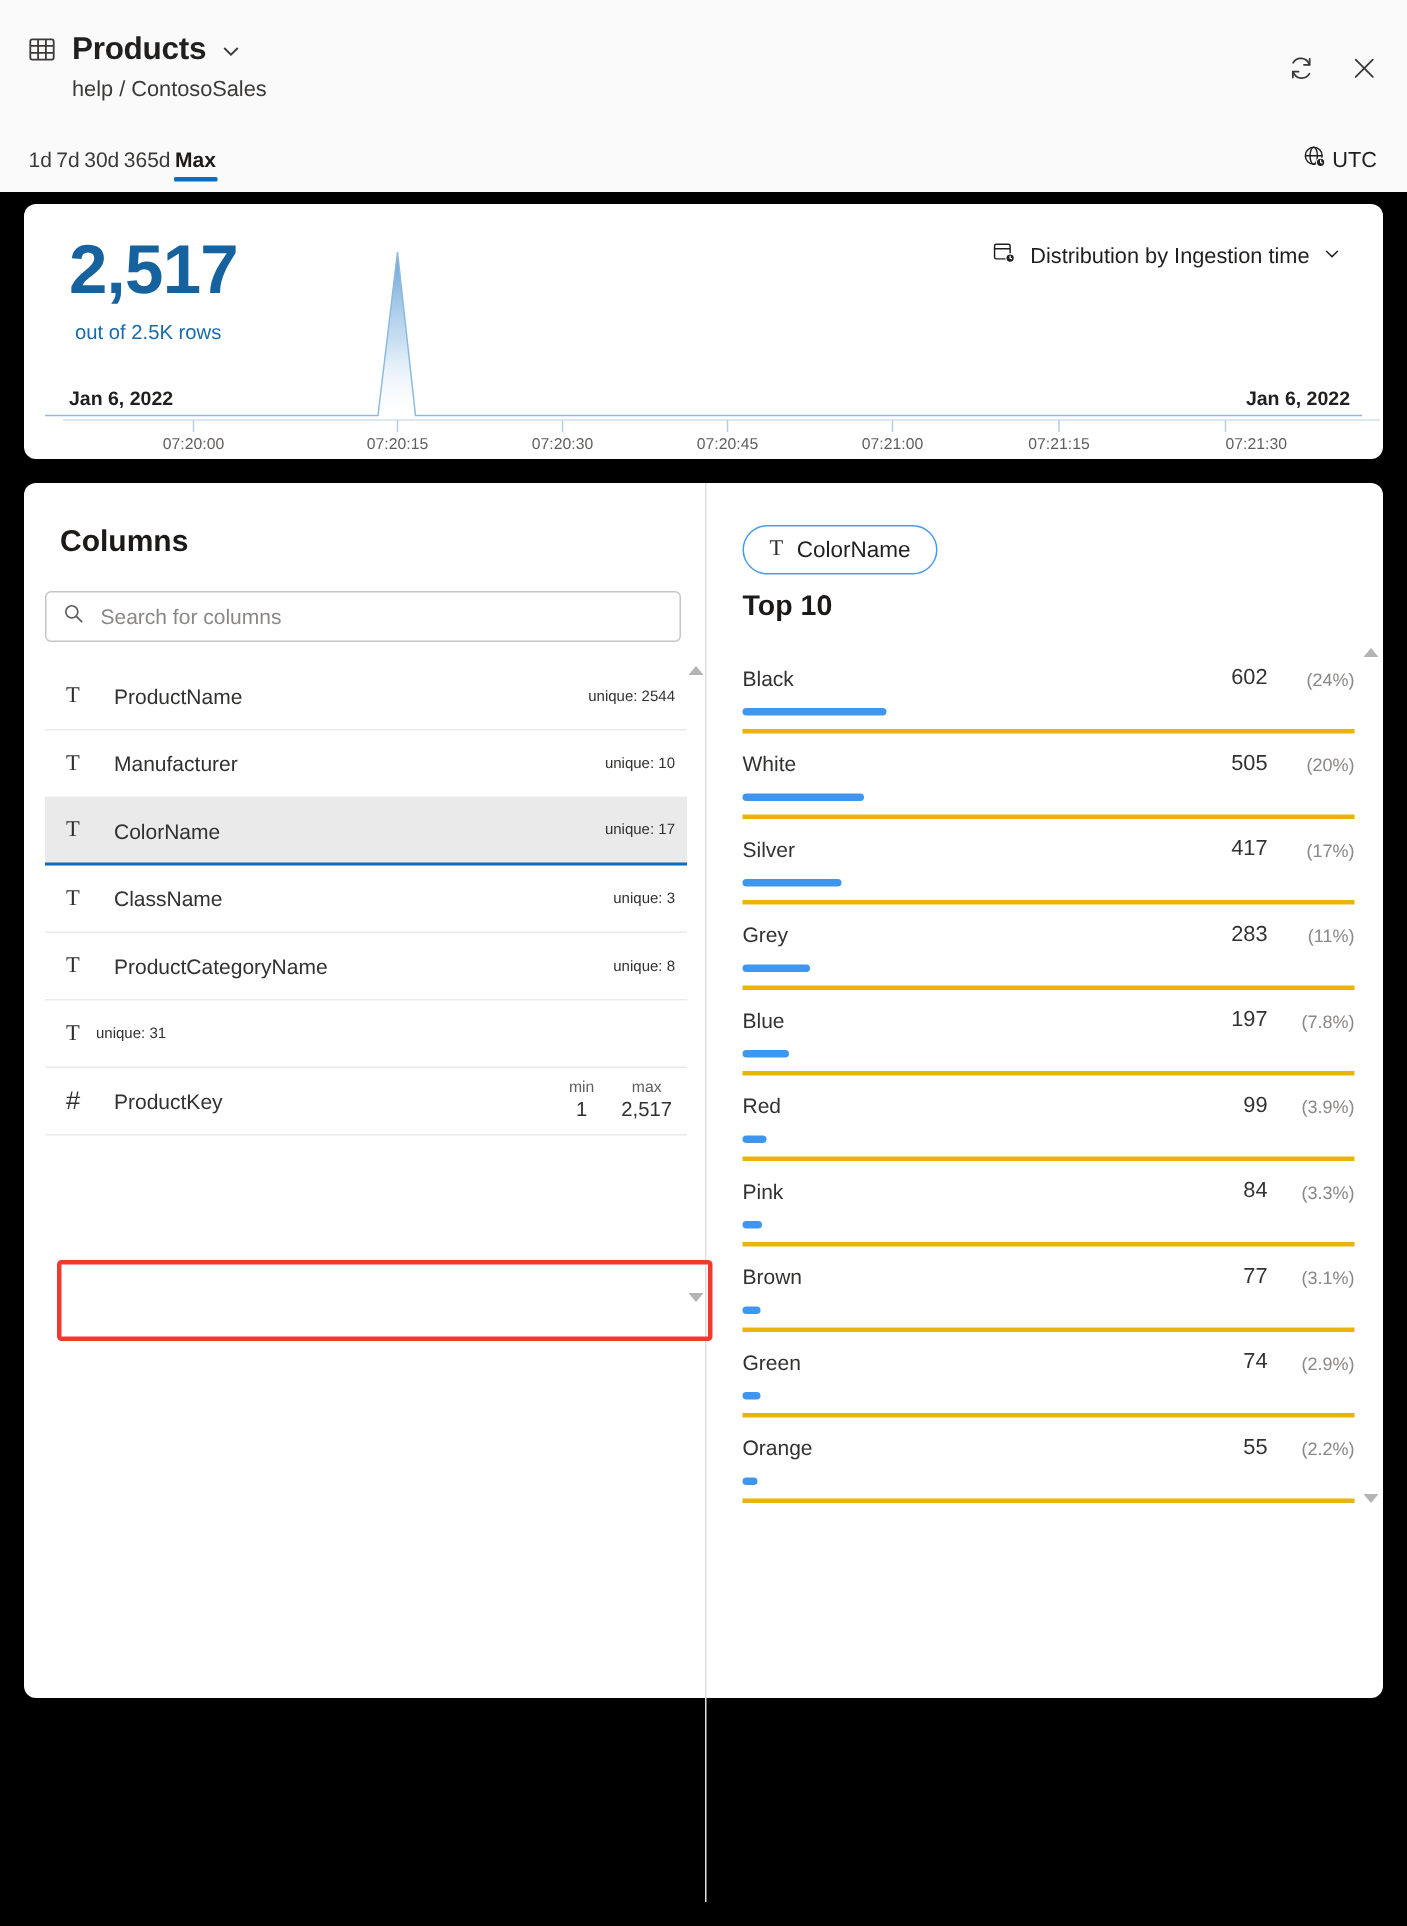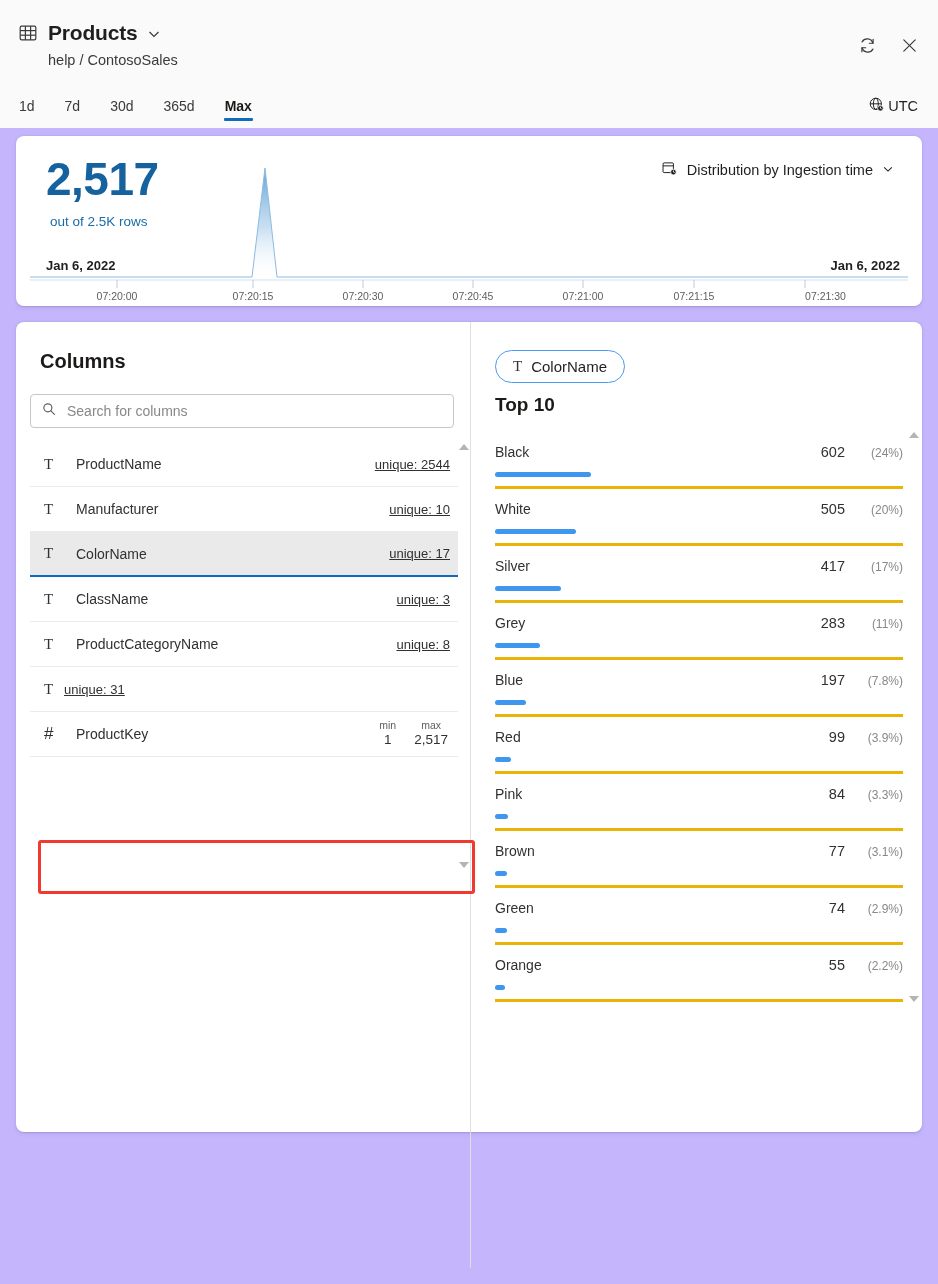--- a/index.html
+++ b/index.html
@@ -7,21 +7,21 @@
   html, body {
     margin: 0; padding: 0;
     width: 938px; height: 1284px;
     background: #ffffff;
     font-family: "Liberation Sans", "DejaVu Sans", sans-serif;
     -webkit-font-smoothing: antialiased;
   }
   .page {
     position: relative;
     width: 938px; height: 1284px;
-    background: #c4b5fd;
+    background: #000000;
     overflow: hidden;
   }
 
   
   .header {
     position: absolute; top: 0; left: 0;
     width: 938px; height: 128px;
     background: #fafafa;
   }
   .title-row {
@@ -43,21 +43,21 @@
     display: flex; align-items: center; gap: 16px;
   }
   .icon-btn {
     width: 26px; height: 26px; display: flex; align-items:center; justify-content:center;
     color: #3b3a39; background: none; border: none; cursor: pointer; padding:0;
   }
   .icon-btn svg { display:block; }
 
   .ranges {
     position: absolute; left: 18px; top: 96px;
-    display: flex; align-items: flex-end; gap: 28px;
+    display: flex; align-items: flex-end; gap: 1px;
   }
   .range {
     font-size: 14px; color: #3b3a39; padding: 2px 1px 6px 1px;
     cursor: pointer; position: relative; line-height: 1.2;
   }
   .range.active { color: #1b1a19; font-weight: 700; }
   .range.active::after {
     content: ""; position: absolute; left: 0; right: 0; bottom: 0;
     height: 2.5px; background: #0f6cbd; border-radius: 1px;
   }
@@ -96,21 +96,21 @@
   }
   .date-right {
     position: absolute; right: 22px; top: 122px;
     font-size: 13px; font-weight: 700; color: #201f1e;
   }
   .spark-wrap {
     position: absolute; left: 14px; top: 10px; width: 878px; height: 133px;
     overflow: hidden;
   }
   .axis-wrap {
-    position: absolute; left: 0px; top: 143px; width: 825px; height: 27px;
+    position: absolute; left: 12px; top: 143px; width: 825px; height: 27px;
   }
   .tick-label {
     position: absolute; top: 11px;
     font-size: 10.5px; color: #605e5c;
     transform: translateX(-50%);
     white-space: nowrap;
   }
 
   
   .panel-card { left: 16px; top: 322px; width: 906px; height: 810px; }
@@ -150,21 +150,21 @@
   .col-row:last-child { border-bottom: 1px solid #edebe9; }
   .col-row .tpl-icon {
     width: 20px; font-size: 15px; color: #323130; text-align: left;
     font-family: "Liberation Serif", "DejaVu Serif", serif;
   }
   .col-row .hash-icon {
     width: 20px; font-size: 17px; color: #323130; text-align: left;
     font-family: "Liberation Sans", sans-serif;
   }
   .col-name { font-size: 14px; color: #323130; flex: 1; margin-left: 12px; }
-  .col-stat { font-size: 13px; color: #323130; white-space: nowrap; text-decoration: underline; }
+  .col-stat { font-size: 10px; color: #323130; white-space: nowrap; }
   .minmax { display: flex; gap: 18px; align-items: flex-end; padding-right: 2px; }
   .mm-cell { text-align: center; line-height: 1.25; }
   .mm-label { font-size: 10.5px; color: #605e5c; display:block; }
   .mm-value { font-size: 13.5px; color: #323130; display:block; }
 
   .col-row.selected {
     background: #ebeaea;
     border-bottom: 2px solid #0f6cbd;
   }
   .annot-box {

